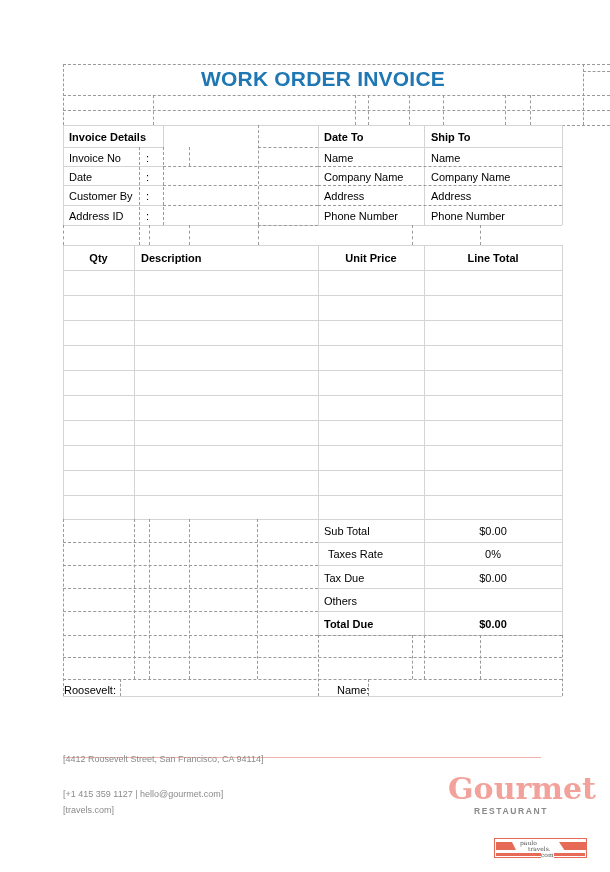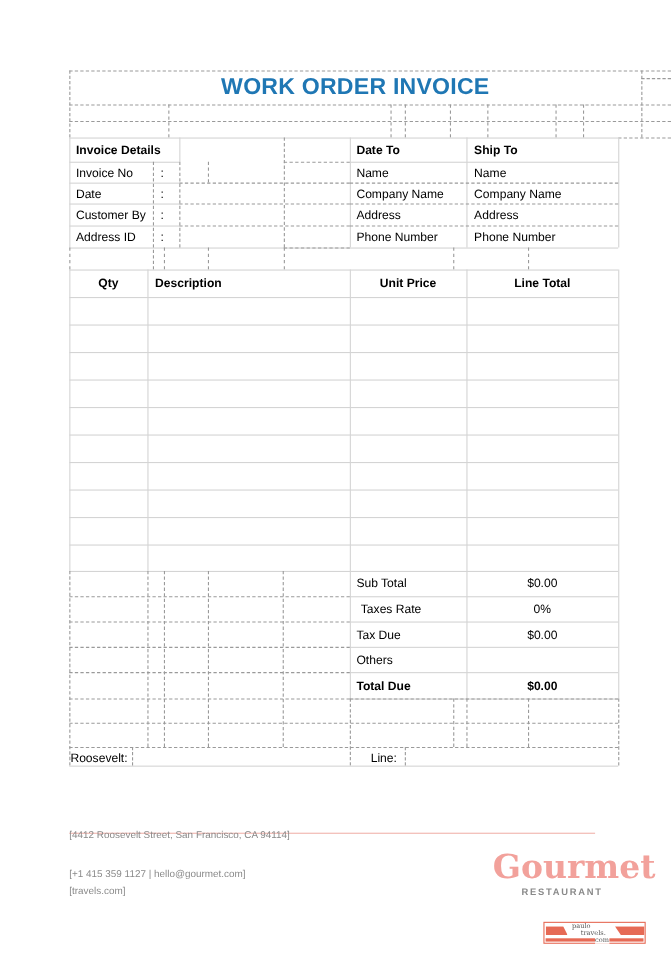--- a/index.html
+++ b/index.html
@@ -171,21 +171,21 @@
 <div class="abs dv" style="left:412px;top:635px;height:44px;"></div>
 <div class="abs dv" style="left:424px;top:635px;height:44px;"></div>
 <div class="abs dv" style="left:480px;top:635px;height:44px;"></div>
 <div class="abs dv" style="left:562px;top:635px;height:61px;"></div>
 
 <div class="abs sh" style="left:63px;top:696px;width:499px;"></div>
 <div class="abs dv" style="left:120px;top:679px;height:17px;"></div>
 <div class="abs dv" style="left:368px;top:679px;height:17px;"></div>
 <div class="abs txt" style="left:64px;top:683px;">Roosevelt:</div>
 <div class="abs" style="left:121px;top:680px;width:197px;height:16px;"></div>
-<div class="abs txt" style="left:337px;top:683px;">Line:</div>
+<div class="abs txt" style="left:337px;top:683px;">Name:</div>
 <div class="abs" style="left:369px;top:680px;width:193px;height:16px;"></div>
 
 <div class="abs footer-line" style="left:63px;top:757px;width:478px;"></div>
 <div class="abs footer-txt" style="left:63px;top:754px;">[4412 Roosevelt Street, San Francisco, CA 94114]</div>
 <div class="abs footer-txt" style="left:63px;top:789px;text-align:right;">[+1 415 359 1127 | hello@gourmet.com]</div>
 <div class="abs footer-txt" style="left:63px;top:805px;">[travels.com]</div>
 
 <div class="abs logo" style="left:448px;top:771px;">Gourmet</div>
 <div class="abs logo-sub" style="left:474px;top:806px;">RESTAURANT</div>
 

